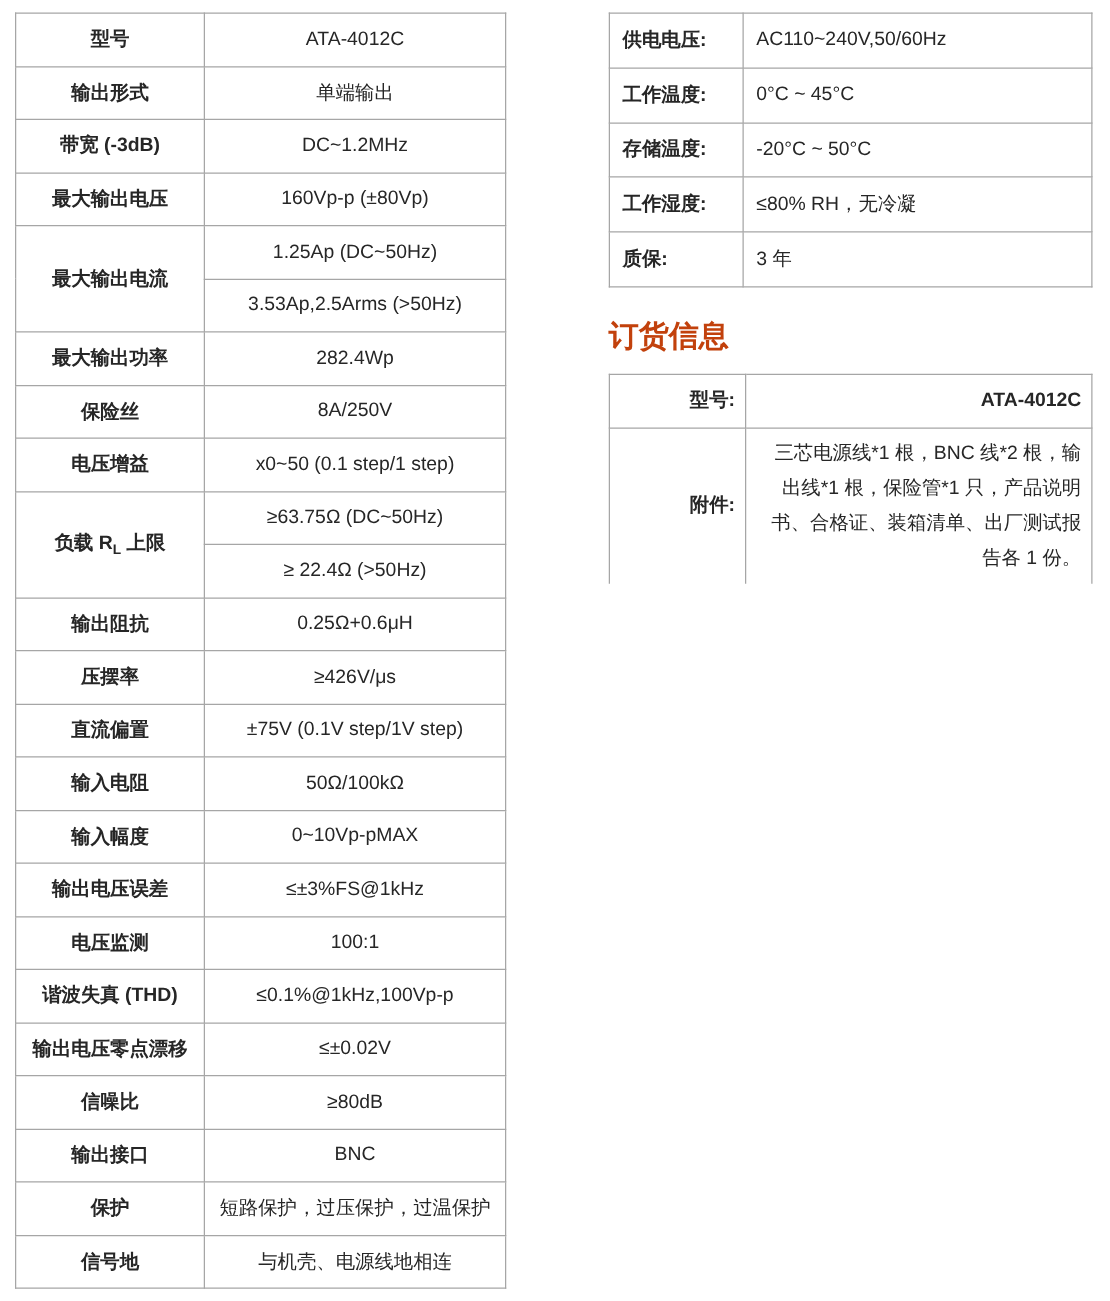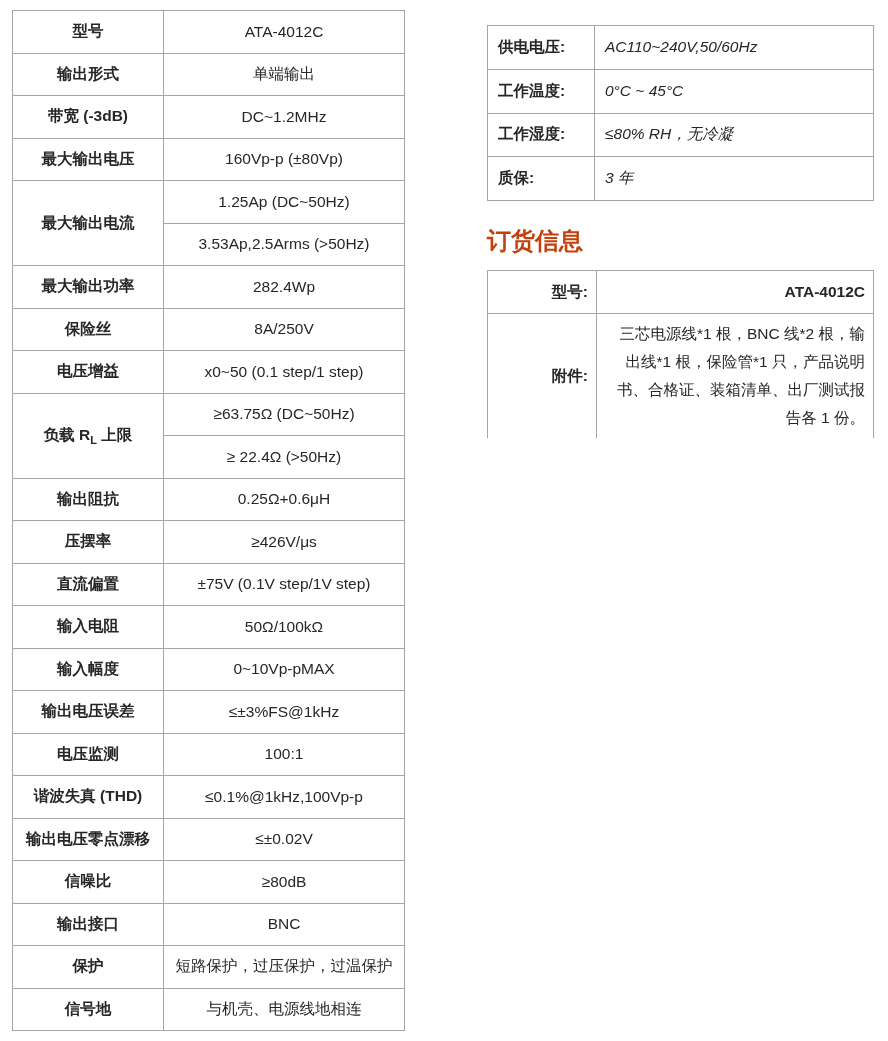--- a/index.html
+++ b/index.html
@@ -42,41 +42,41 @@
   }
   .spec-table sub {
     font-size: 11px;
     font-weight: 700;
   }
 
   
   .right-col {
     position: absolute;
     left: 487px;
-    top: 25px;
+    top: 10px;
     width: 387px;
   }
 
   .env-table {
     width: 387px;
     table-layout: fixed;
   }
   .env-table th, .env-table td {
     border: 1px solid #a6a6a6;
     height: 42.8px;
     font-size: 15.5px;
     text-align: left;
     vertical-align: middle;
     padding: 0 6px 0 10px;
   }
   .env-table th {
     width: 90px;
     font-weight: 700;
   }
-  .env-table td { font-weight: 400; font-style: italic; }
+  .env-table td { font-weight: 400; }
 
   .order-heading {
     margin: 24px 0 13px 0;
     font-size: 24px;
     line-height: 32px;
     font-weight: 700;
     color: #c2410c;
   }
 
   .order-table {
@@ -209,20 +209,24 @@
     <tbody>
       <tr>
         <th>供电电压:</th>
         <td>AC110~240V,50/60Hz</td>
       </tr>
       <tr>
         <th>工作温度:</th>
         <td>0°C ~ 45°C</td>
       </tr>
       <tr>
+        <th>存储温度:</th>
+        <td>-20°C ~ 50°C</td>
+      </tr>
+      <tr>
         <th>工作湿度:</th>
         <td>≤80% RH，无冷凝</td>
       </tr>
       <tr>
         <th>质保:</th>
         <td>3 年</td>
       </tr>
     </tbody>
   </table>
 

